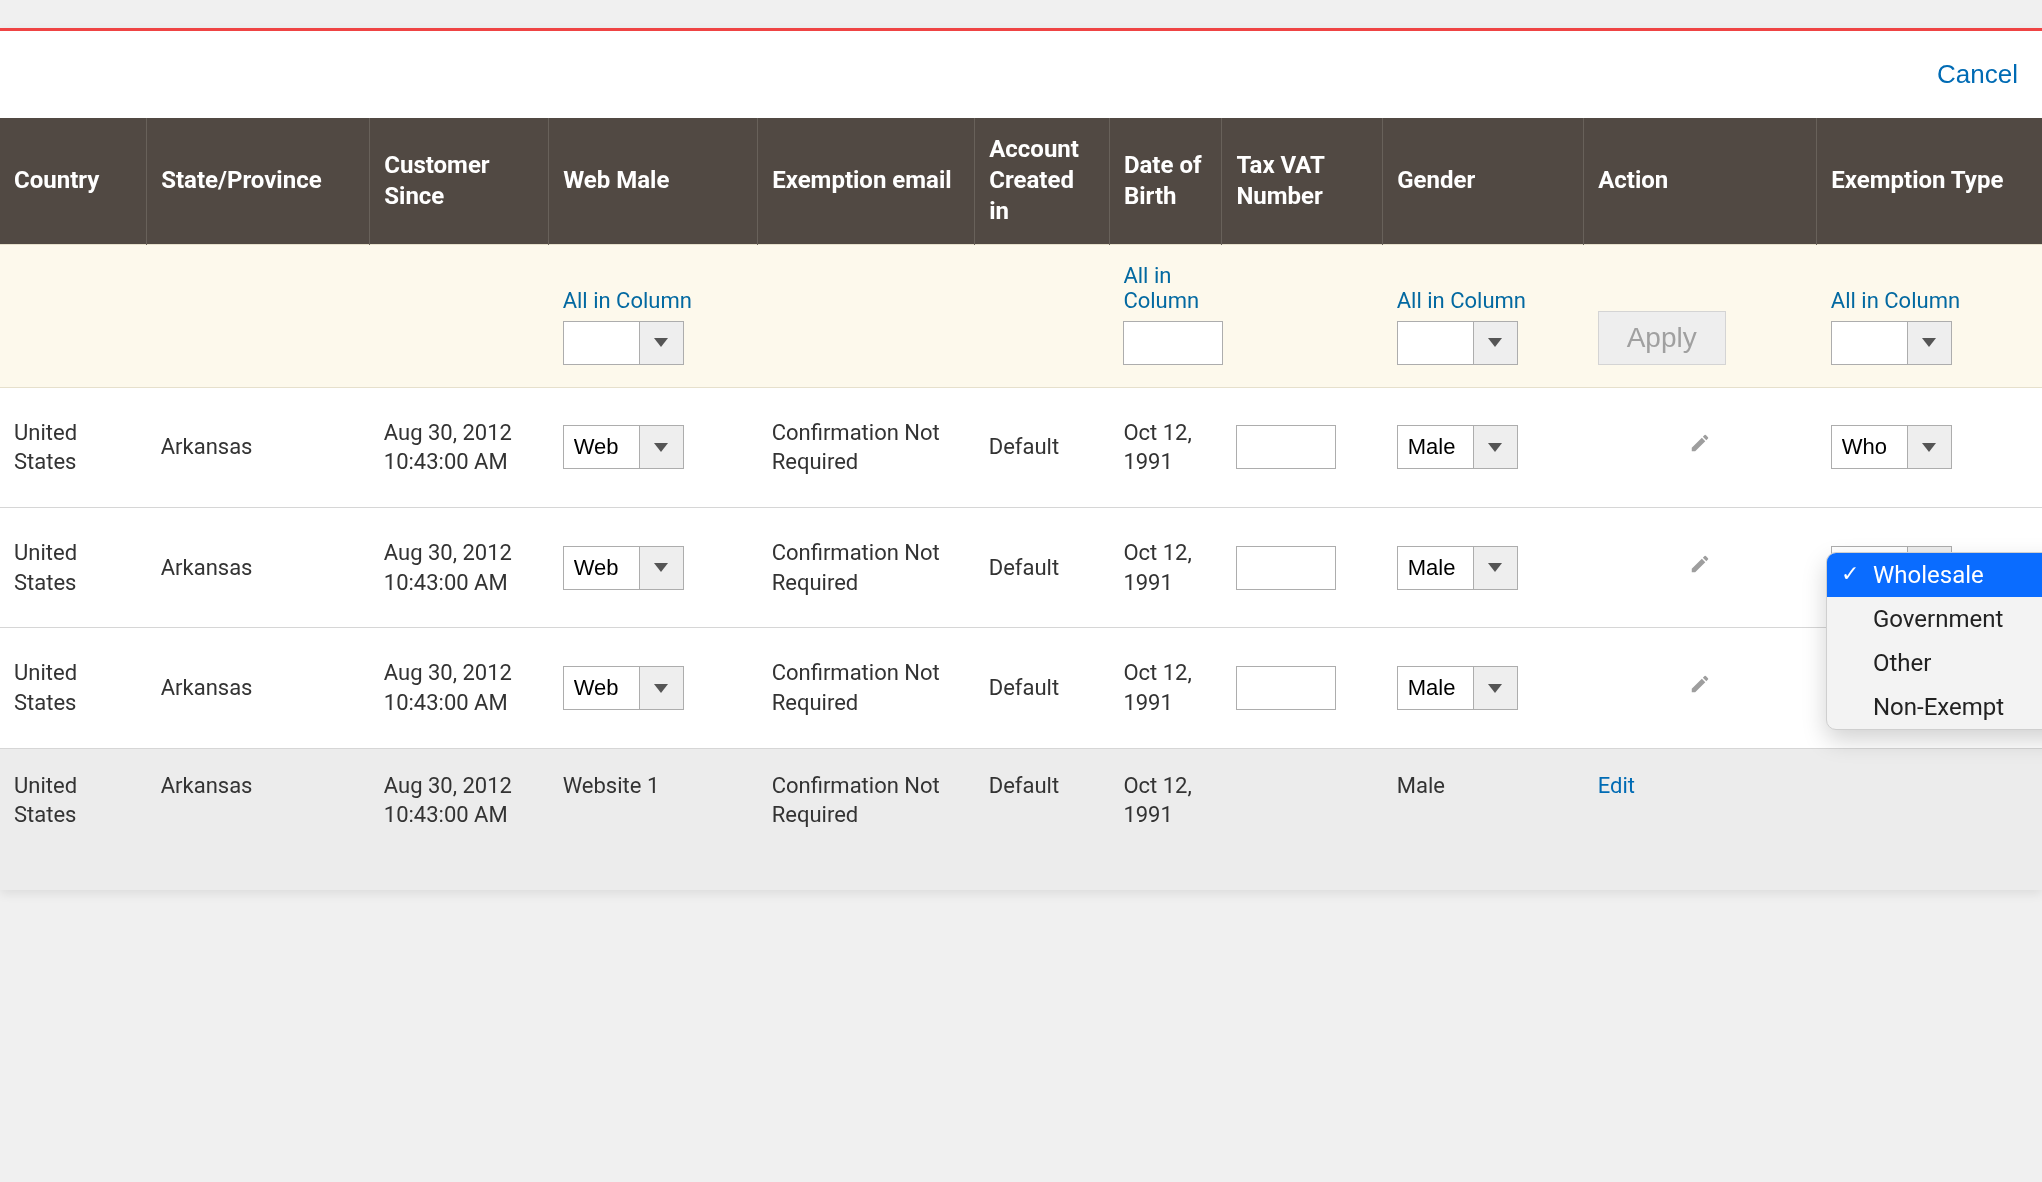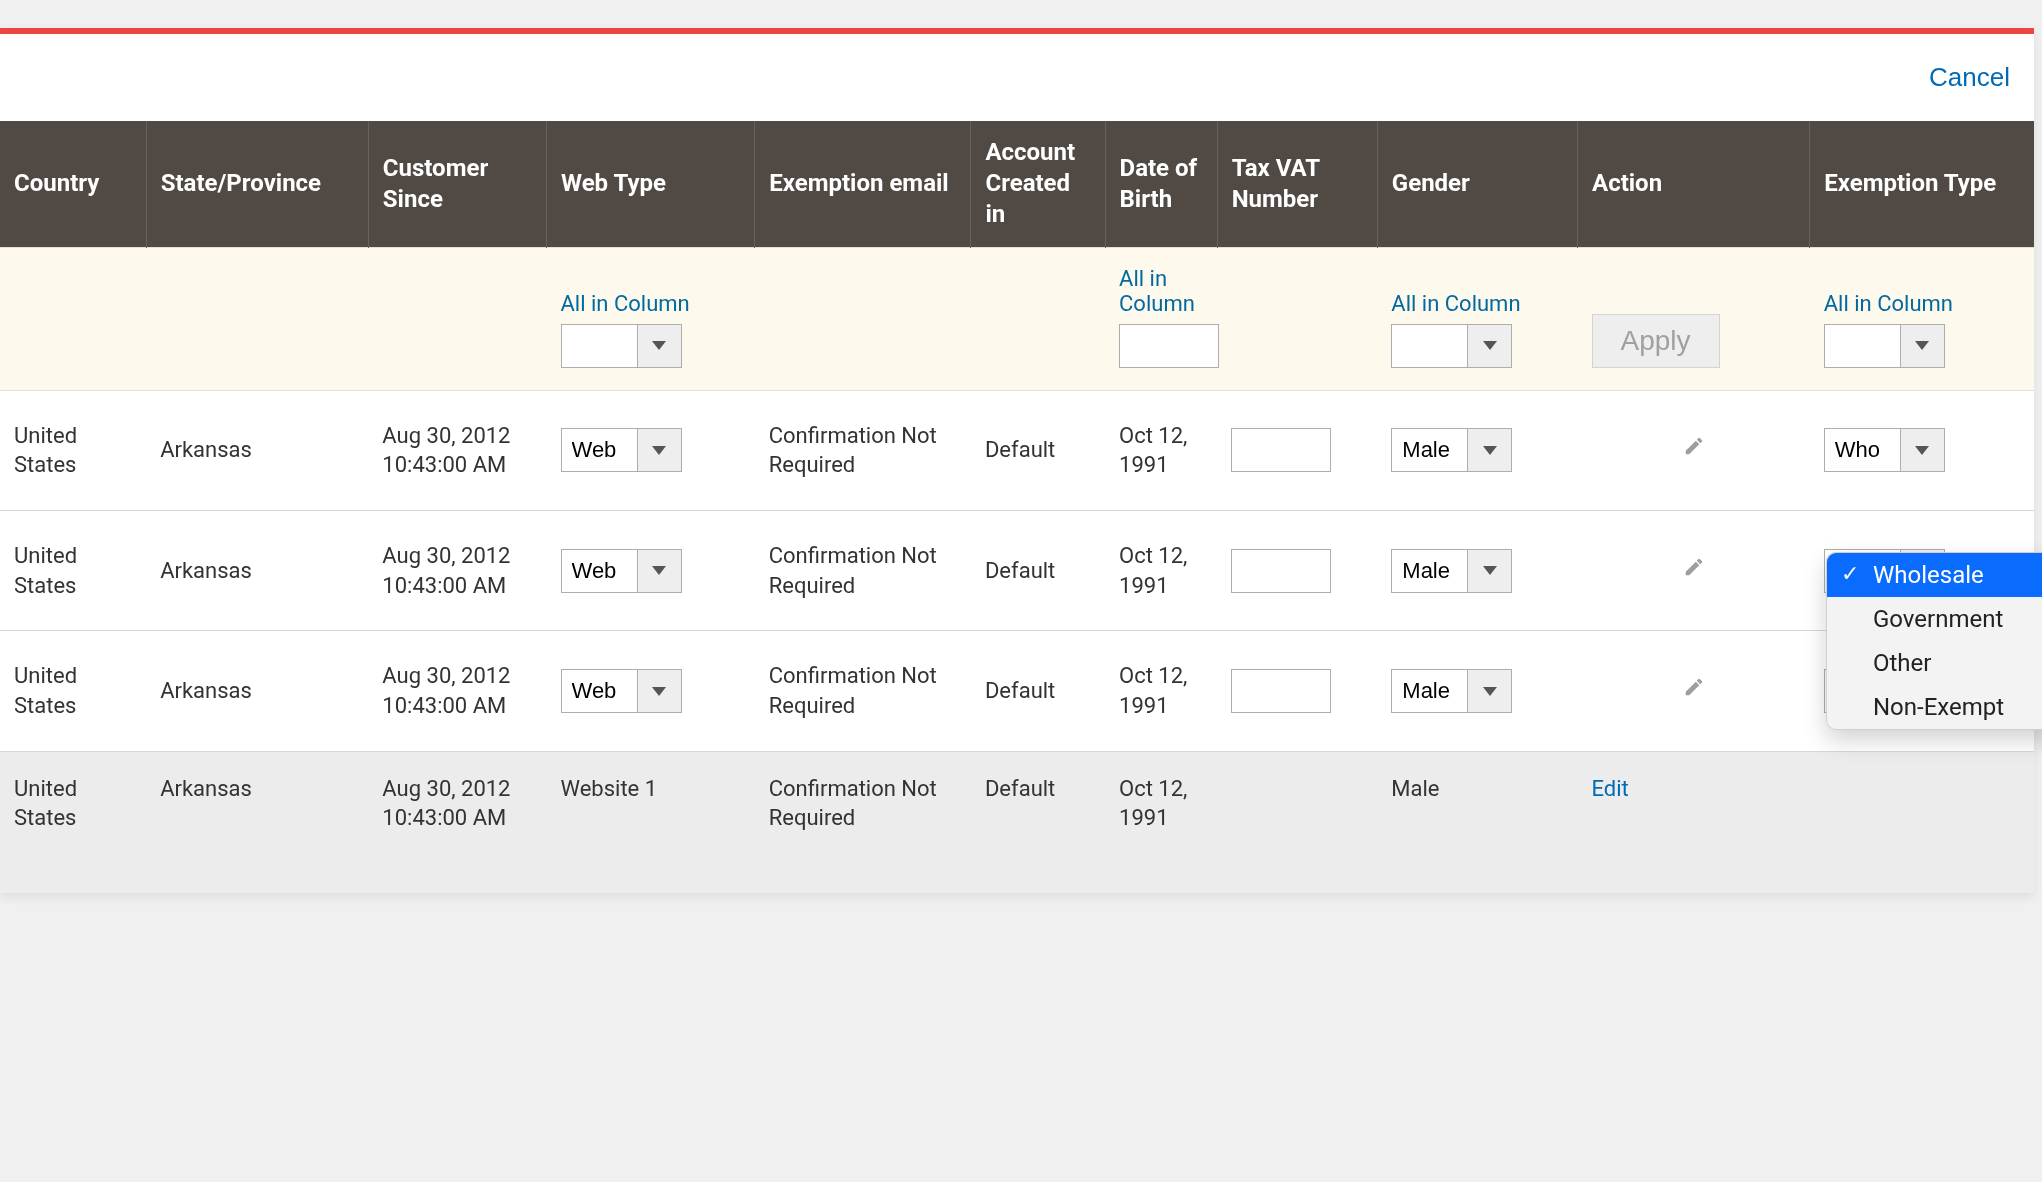--- a/index.html
+++ b/index.html
@@ -14,23 +14,23 @@
     width: 2042px;
     height: 1182px;
     position: relative;
     background: #f0f0f0;
     overflow: hidden;
   }
   .panel {
     position: absolute;
     top: 28px;
     left: 0;
-    right: 8px;
+    right: 0;
     background: #fff;
-    border-top: 6px solid #ef4444;
+    border-top: 3px solid #ef4444;
     box-shadow: 0 4px 10px rgba(0,0,0,0.08);
   }
   .toolbar {
     display: flex;
     justify-content: flex-end;
     align-items: center;
     gap: 28px;
     padding: 22px 20px;
   }
   .link-btn {
@@ -222,21 +222,21 @@
           <col class="c-tax">
         <col class="c-gender">
           <col class="c-action">
           <col class="c-exempt">
       </colgroup>
       <thead class="head-row">
         <tr>
           <th>Country</th>
           <th>State/Province</th>
           <th>Customer Since</th>
-          <th>Web Type</th>
+          <th>Web Male</th>
           <th>Exemption email</th>
           <th>Account Created in</th>
           <th>Date of Birth</th>
           <th>Tax VAT Number</th>
           <th>Gender</th>
           <th>Action</th>
           <th>Exemption Type</th>
         </tr>
       </thead>
 

